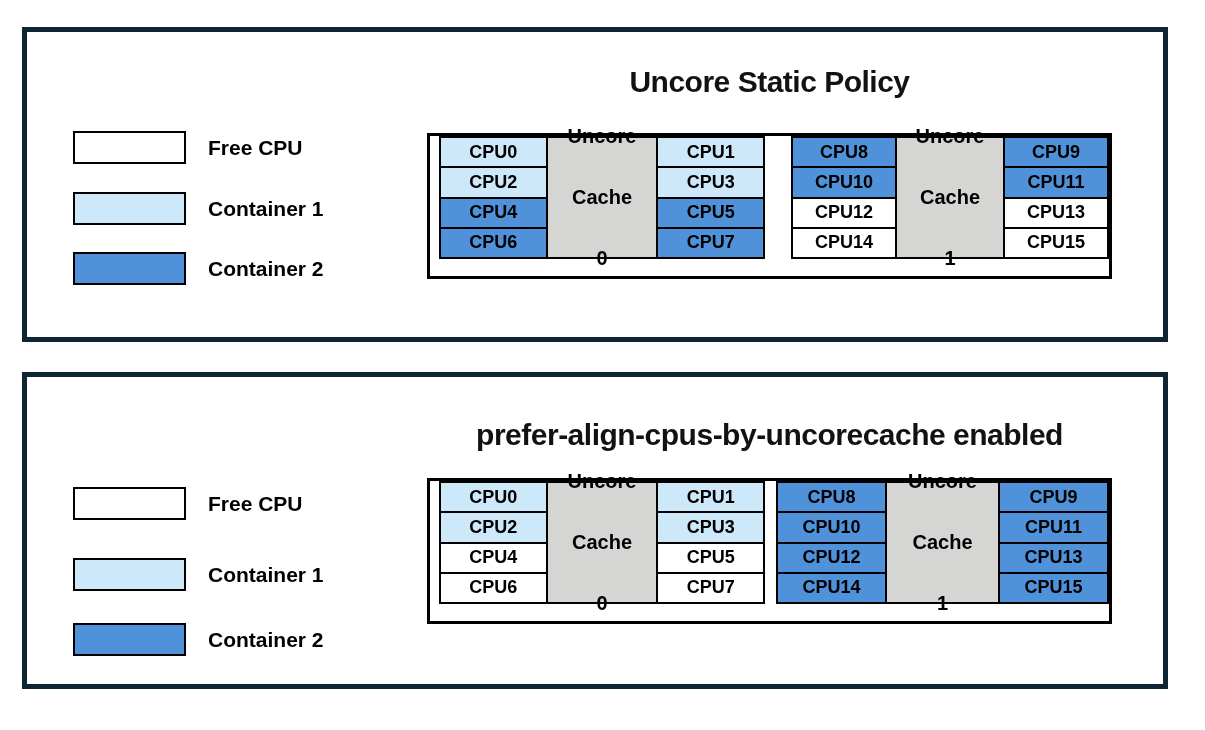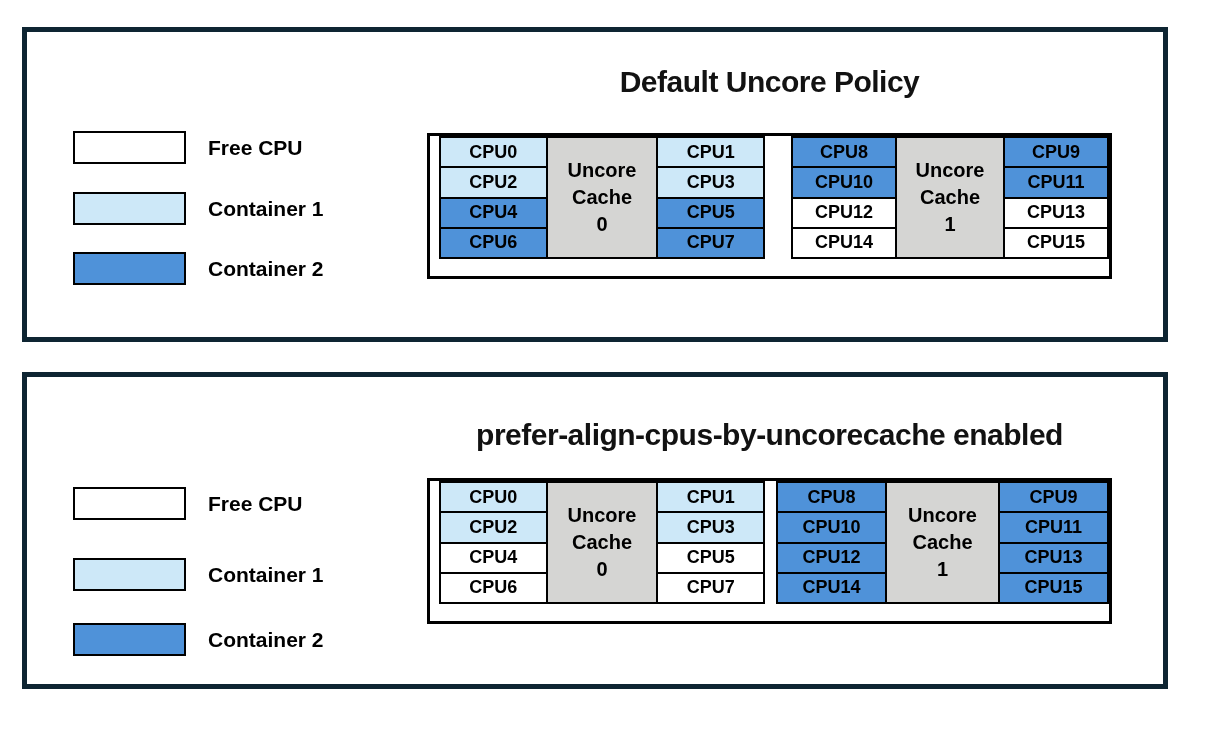--- a/index.html
+++ b/index.html
@@ -45,30 +45,30 @@
   .col { flex:1; display:flex; flex-direction:column; }
   .cell {
     flex:1; border:2px solid #000; margin-top:-2px; box-sizing:border-box;
     display:flex; align-items:center; justify-content:center;
     font-weight:bold; font-size:18px; color:#000; white-space:nowrap;
   }
   .col .cell:first-child { margin-top:0; }
   .uncore {
     flex:1; border:2px solid #000; margin:0 -2px; box-sizing:border-box;
     display:flex; flex-direction:column; align-items:center; justify-content:center;
-    font-weight:bold; font-size:20px; line-height:27px; color:#000; text-align:center;
+    font-weight:bold; font-size:20px; line-height:27px; color:#000; text-align:center;gap:34px;
   }
 </style>
 </head>
 <body>
 
 <div>
 
   <section class="panel panel-0">
-    <div class="panel-title">Default Uncore Policy</div>
+    <div class="panel-title">Uncore Static Policy</div>
     <div class="legend">
         <div class="legend-row">
           <span class="swatch" style="background: rgb(255, 255, 255);"></span>
           <span class="legend-label">Free CPU</span>
         </div>
         <div class="legend-row">
           <span class="swatch" style="background: rgb(205, 232, 248);"></span>
           <span class="legend-label">Container 1</span>
         </div>
         <div class="legend-row">

